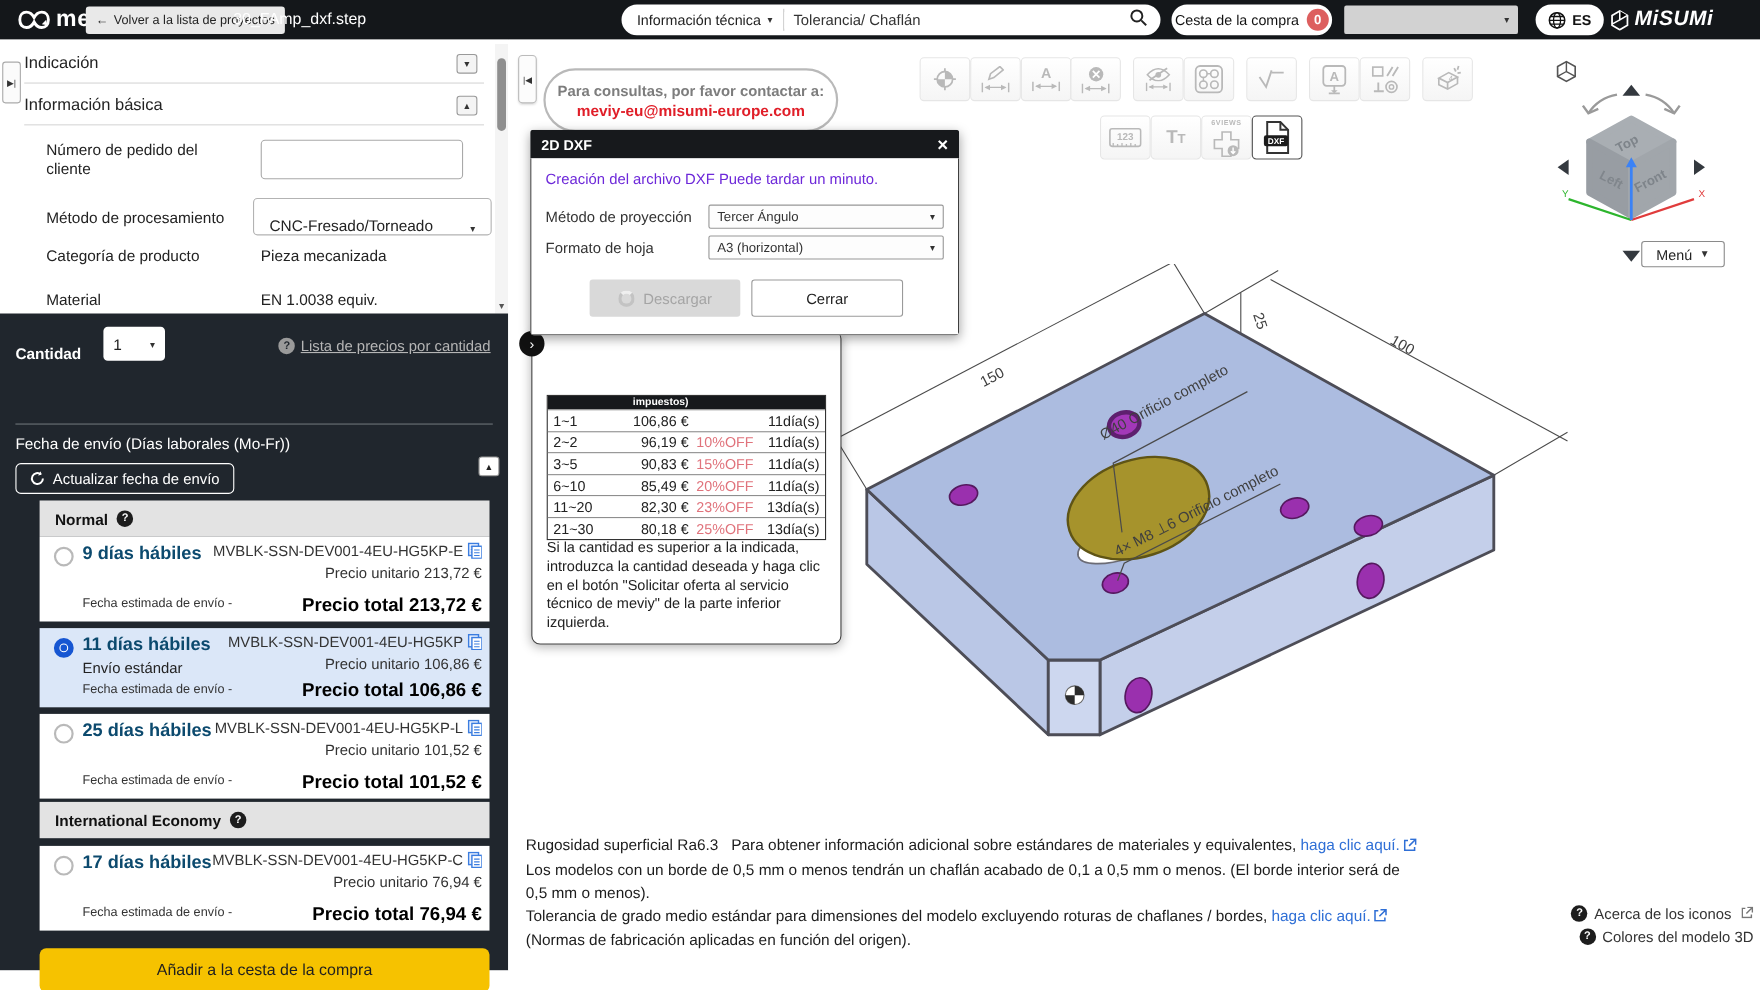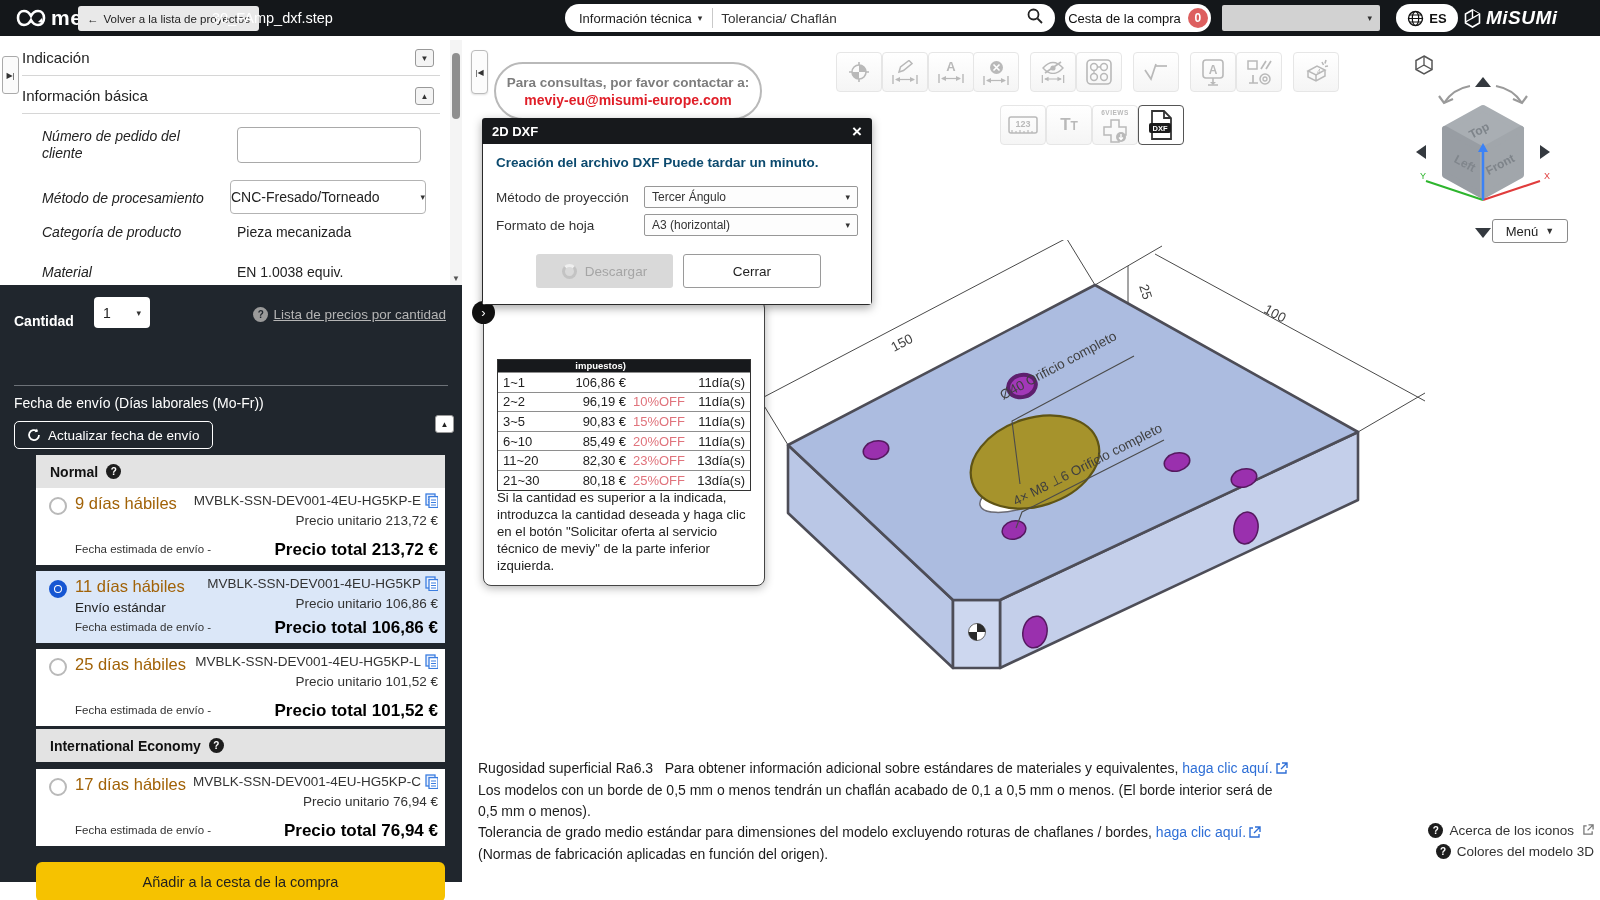--- a/index.html
+++ b/index.html
@@ -20,41 +20,41 @@
   .cart-badge{width:20px;height:20px;border-radius:50%;background:#dd5f5f;color:#fff;font-size:12px;font-weight:bold;display:flex;align-items:center;justify-content:center;}
   .tb-select{position:absolute;left:1222px;top:5px;width:158px;height:26px;background:#d2d2d2;border-radius:2px;display:flex;align-items:center;justify-content:flex-end;padding-right:8px;color:#333;font-size:10px;}
   .lang-pill{position:absolute;left:1396px;top:4px;width:62px;height:28px;background:#fff;border-radius:14px;display:flex;align-items:center;justify-content:center;gap:5px;color:#111;font-weight:bold;font-size:13px;}
   .brand{position:absolute;left:1464px;top:0;height:36px;display:flex;align-items:center;gap:5px;color:#fff;font-size:19px;font-weight:bold;font-style:italic;letter-spacing:.5px;}
 
   
   #sidebar{position:absolute;left:0;top:36px;width:462px;height:846px;background:#fff;}
   .collapse-handle{position:absolute;left:2px;top:20px;width:17px;height:38px;border:1px solid #aaa;border-radius:3px;background:#fbfbfb;color:#333;font-size:8px;display:flex;align-items:center;justify-content:center;}
   .sec-head{position:absolute;left:22px;width:418px;height:36px;border-bottom:1px solid #d6d6d6;display:flex;align-items:center;font-size:15px;color:#222;}
   .sec-btn{position:absolute;right:6px;top:9px;width:19px;height:18px;border:1px solid #999;border-radius:3px;background:#f4f4f4;color:#333;font-size:8px;display:flex;align-items:center;justify-content:center;}
-  .f-label{position:absolute;left:42px;font-size:14px;color:#222;line-height:17px;font-style:italic;}
+  .f-label{position:absolute;left:42px;font-size:14px;color:#222;line-height:17px;}
   .f-value{position:absolute;left:237px;font-size:14px;color:#222;}
   .f-input{position:absolute;left:237px;width:184px;height:36px;border:1px solid #a9a9a9;border-radius:4px;background:#fff;}
-  .f-select{position:absolute;left:230px;width:196px;height:34px;border:1px solid #b3b3b3;border-radius:4px;background:#fff;display:flex;align-items:center;justify-content:space-between;padding:0 0;font-size:14px;color:#222;}
+  .f-select{position:absolute;left:230px;width:217px;height:34px;border:1px solid #b3b3b3;border-radius:4px;background:#fff;display:flex;align-items:flex-end;justify-content:space-between;padding:0 14px;font-size:14px;color:#222;}
   .caret{font-size:9px;color:#333;}
   #side-dark{position:absolute;left:0;top:249px;width:462px;height:597px;background:#20262d;color:#fff;}
   .qty-select{position:absolute;left:94px;top:12px;width:56px;height:31px;background:#fff;border-radius:4px;color:#222;display:flex;align-items:center;justify-content:space-between;padding:0 9px;font-size:14px;}
   .pricelist-link{position:absolute;right:16px;top:22px;display:flex;align-items:center;gap:5px;font-size:13.5px;color:#b5b5b5;}
   .pricelist-link span.txt{text-decoration:underline;}
   .qbadge{width:15px;height:15px;border-radius:50%;background:#9a9a9a;color:#20262d;font-weight:bold;font-size:10px;display:flex;align-items:center;justify-content:center;flex:0 0 15px;}
   .divider{position:absolute;left:14px;right:14px;top:100px;border-top:1px solid #6d7278;}
   .refresh-btn{position:absolute;left:14px;top:136px;height:28px;border:1.5px solid #fff;border-radius:5px;background:transparent;color:#fff;font-size:13.5px;display:flex;align-items:center;gap:7px;padding:0 12px;}
   .up-btn{position:absolute;right:8px;top:130px;width:19px;height:18px;background:#fff;border:1px solid #999;border-radius:3px;color:#222;font-size:8px;display:flex;align-items:center;justify-content:center;}
   .grp-head{position:absolute;left:36px;width:409px;height:33px;background:#e3e3e3;color:#111;font-weight:bold;font-size:14px;display:flex;align-items:center;gap:8px;padding-left:14px;}
   .bbadge{width:15px;height:15px;border-radius:50%;background:#1d1d1d;color:#fff;font-size:10px;font-weight:bold;display:flex;align-items:center;justify-content:center;}
   .opt-row{position:absolute;left:36px;width:409px;height:77px;background:#fff;}
   .opt-row.sel{background:#dbe7f8;height:72px;}
   .radio{position:absolute;left:13px;top:9px;width:18px;height:18px;border-radius:50%;border:2px solid #b9b9b9;background:#fff;}
   .radio.on{border:5px solid #1656d2;}
   .radio.on::after{content:"";display:block;width:6px;height:6px;margin:1px 0 0 1px;border-radius:50%;background:#1656d2;}
-  .opt-days{position:absolute;left:39px;top:6px;font-size:16.5px;font-weight:normal;color:#a16207;}
+  .opt-days{position:absolute;left:39px;top:6px;font-size:16.5px;font-weight:bold;color:#0c4a6e;}
   .opt-sub{position:absolute;left:39px;top:29px;font-size:13.5px;color:#222;}
   .opt-code{position:absolute;right:7px;top:5px;font-size:13.5px;color:#333;display:flex;align-items:center;gap:4px;}
   .opt-unit{position:absolute;right:7px;top:25px;font-size:13.5px;color:#333;}
   .opt-est{position:absolute;left:39px;bottom:10px;font-size:11.5px;color:#333;}
   .opt-total{position:absolute;right:7px;bottom:5px;font-size:17px;font-weight:bold;color:#000;margin-top:36px;}
   .add-btn{position:absolute;left:36px;top:577px;width:409px;height:40px;background:#f6c200;border:0;border-radius:6px;font-size:14.5px;color:#1f1f1f;}
   
   .sb-track{position:absolute;left:450px;top:4px;width:12px;height:245px;background:#f4f4f4;}
   .sb-thumb{position:absolute;left:452px;top:17px;width:8px;height:66px;border-radius:4px;background:#8f8f8f;}
   .sb-arrow{position:absolute;left:450px;width:12px;height:12px;color:#555;font-size:8px;display:flex;align-items:center;justify-content:center;}
@@ -69,21 +69,21 @@
   .tb svg{display:block;}
   .tb.active{border:1px solid #555;background:#fff;color:#333;align-items:center;}
   .tb .tlbl{font-size:11px;font-weight:bold;line-height:10px;}
   .menu-btn{position:absolute;left:1030px;top:183px;width:76px;height:24px;background:#fff;border:1px solid #8a8a8a;border-radius:3px;color:#222;font-size:13px;display:flex;align-items:center;justify-content:center;gap:7px;}
 
   
   .dialog{position:absolute;left:20px;top:82px;width:390px;z-index:10;box-shadow:0 3px 10px rgba(0,0,0,.35);border-radius:3px 3px 4px 4px;overflow:hidden;}
   .dlg-head{height:26px;background:#17191c;color:#fff;display:flex;align-items:center;justify-content:space-between;padding:0 10px;font-size:13px;font-weight:bold;}
   .dlg-x{color:#fff;font-size:17px;line-height:17px;}
   .dlg-body{background:#fff;border:1px solid #2a2a2a;border-top:0;padding:11px 13px 16px 13px;}
-  .dlg-line1{font-size:13.5px;color:#0c4a6e;margin-bottom:16px;font-weight:bold;}
+  .dlg-line1{font-size:13.5px;color:#6d28d9;margin-bottom:16px;}
   .dlg-warn{font-size:13.5px;color:#ee4450;line-height:20.5px;margin-bottom:7px;}
   .dlg-row{display:flex;align-items:center;margin-top:6px;}
   .dlg-row .lbl{width:148px;font-size:13.5px;color:#333;}
   .dlg-sel{flex:1;height:22px;border:1px solid #979797;border-radius:2px;background:#fdfdfd;display:flex;align-items:center;justify-content:space-between;padding:0 7px;font-size:12px;color:#333;}
   .dlg-btns{display:flex;gap:10px;margin:18px 0 0 40px;}
   .btn-descargar{width:137px;height:34px;background:#d9d9d9;border:0;border-radius:3px;color:#a5a5a5;font-size:13.5px;display:flex;align-items:center;justify-content:center;gap:8px;}
   .spin{width:15px;height:15px;border-radius:50%;border:3px solid #c3c3c3;border-top-color:#efefef;}
   .btn-cerrar{width:138px;height:34px;background:#fff;border:1px solid #9a9a9a;border-radius:3px;color:#222;font-size:13.5px;}
 
   

